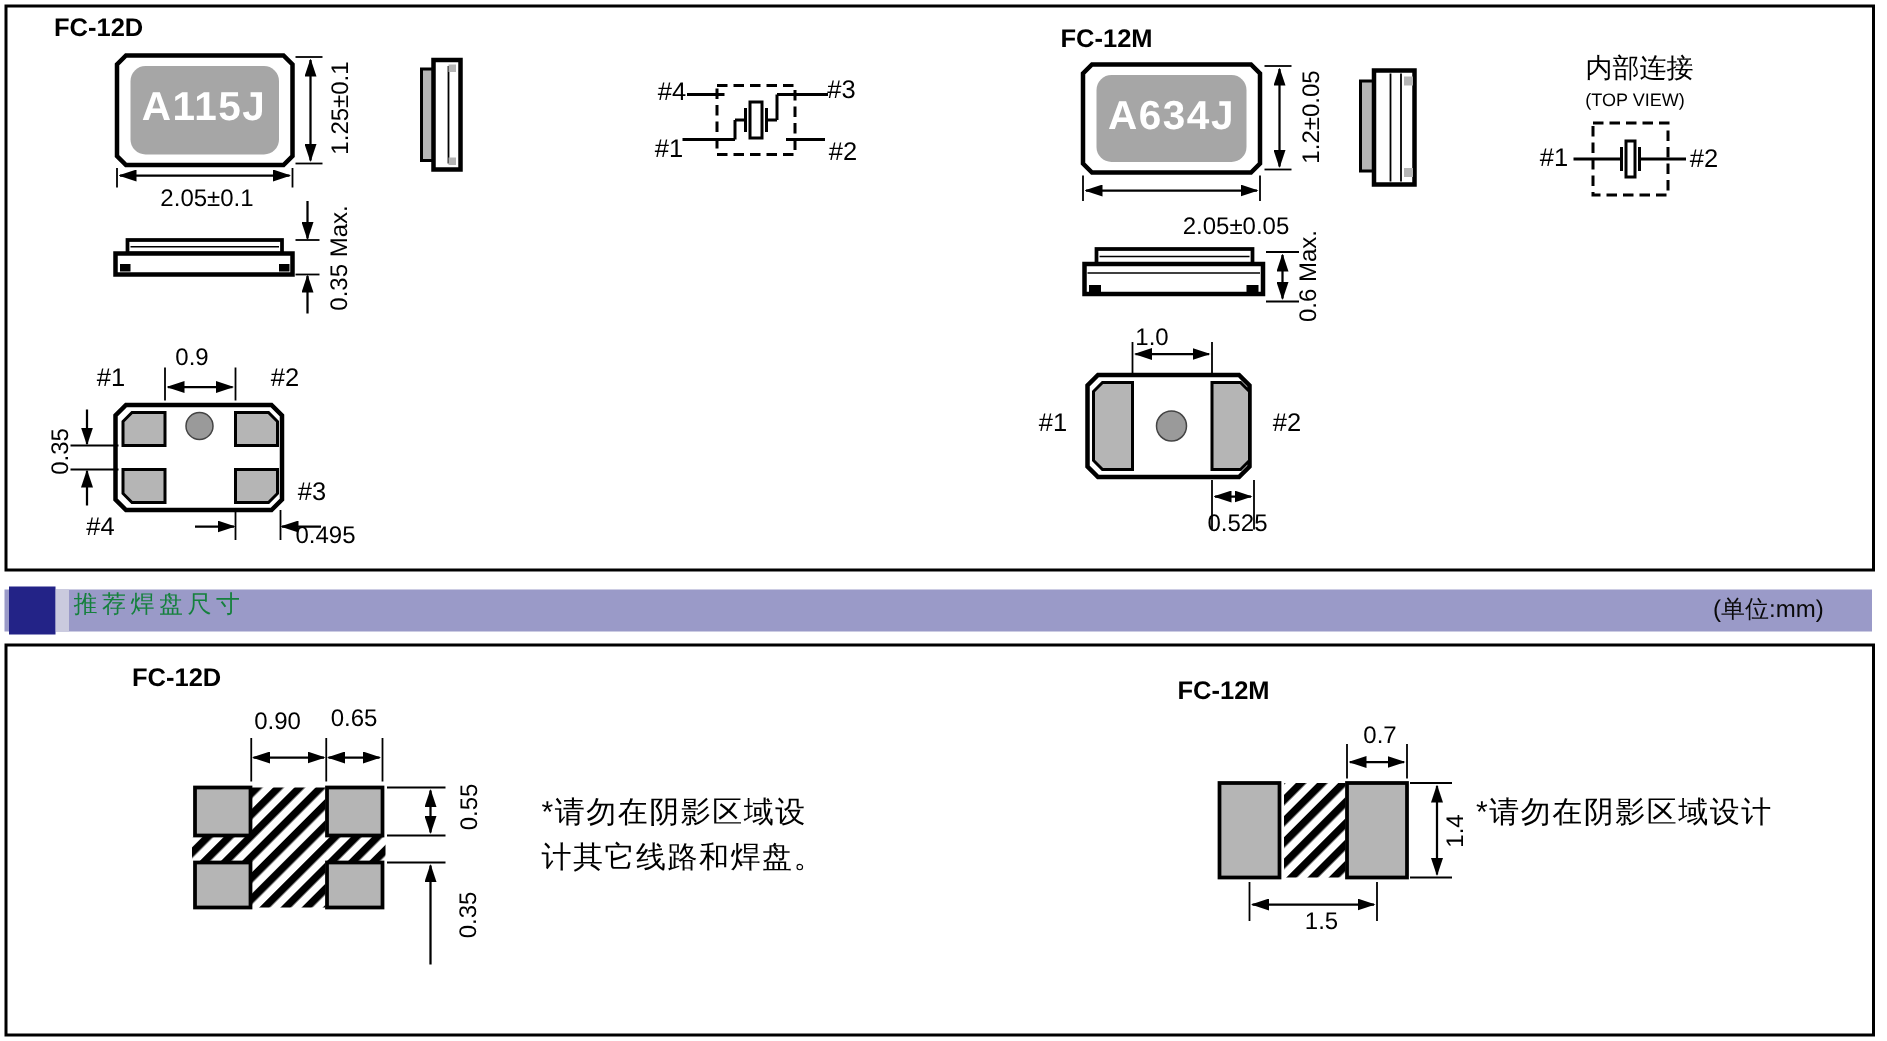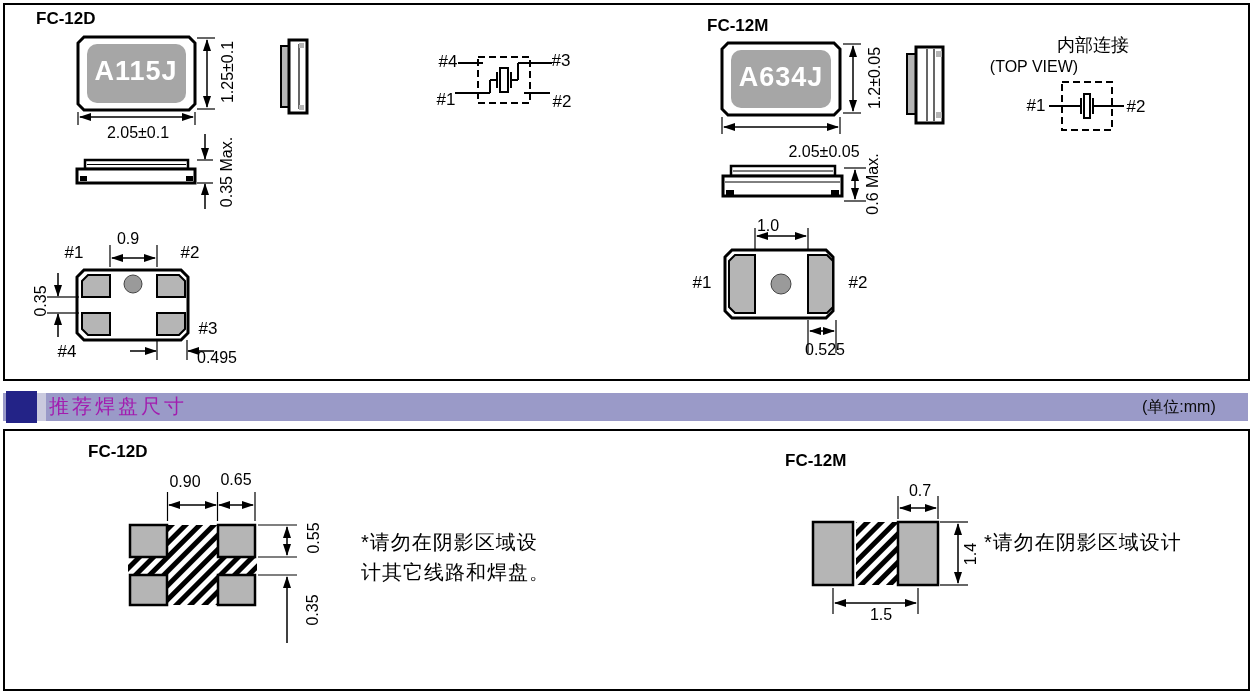--- a/index.html
+++ b/index.html
@@ -14,21 +14,21 @@
   svg.linework{position:absolute;left:0;top:0;z-index:1;pointer-events:none;}
   .t{position:absolute;white-space:nowrap;z-index:2;line-height:1.1;}
   .c{transform:translate(-50%,-50%);}
   .r{transform:translate(-50%,-50%) rotate(-90deg);}
   .dim{font-size:16px;}
   .pin{font-size:17px;}
   .mark{font-size:27px;font-weight:bold;color:#fff;letter-spacing:1px;}
   .title{font-size:17px;font-weight:bold;}
   .note19{font-size:19px;}
   .note20{font-size:20px;letter-spacing:1px;}
-  .bar-title{font-size:20px;letter-spacing:3px;color:#a21caf;}
+  .bar-title{font-size:16px;letter-spacing:3px;color:#15803d;}
   .bar-unit{font-size:16px;color:#0a0a0a;}
 </style>
 </head>
 <body>
 
 <div class="page">
 
   <div class="box box-top"></div>
   <div class="box box-bottom"></div>
   <div class="bar"></div>
@@ -225,21 +225,21 @@
   <div class="t title" style="left:707px;top:17px;">FC-12M</div>
   <div class="t mark c" style="left:781px;top:78px;">A634J</div>
   <div class="t dim c" style="left:776px;top:152px;margin-left:48px;">2.05±0.05</div>
   <div class="t dim r" style="left:875px;top:78px;">1.2±0.05</div>
   <div class="t dim r" style="left:873px;top:184px;">0.6 Max.</div>
   <div class="t dim c" style="left:768px;top:226px;">1.0</div>
   <div class="t pin c" style="left:702px;top:283px;">#1</div>
   <div class="t pin c" style="left:858px;top:283px;">#2</div>
   <div class="t dim c" style="left:825px;top:350px;">0.525</div>
   <div class="t c" style="left:1093px;top:46px;font-size:18px;text-align:right;">内部连接</div>
-  <div class="t c" style="left:1034px;top:67px;font-size:16px;">(TOP VIEW)</div>
+  <div class="t c" style="left:1090px;top:67px;font-size:12px;">(TOP VIEW)</div>
   <div class="t pin c" style="left:1036px;top:106px;">#1</div>
   <div class="t pin c" style="left:1136px;top:107px;">#2</div>
 
   <div class="t bar-title" style="left:49px;top:395px;">推荐焊盘尺寸</div>
   <div class="t bar-unit" style="left:1142px;top:398px;">(单位:mm)</div>
 
   <div class="t title" style="left:88px;top:443px;">FC-12D</div>
   <div class="t dim c" style="left:185px;top:482px;">0.90</div>
   <div class="t dim c" style="left:236px;top:480px;">0.65</div>
   <div class="t dim r" style="left:314px;top:538px;">0.55</div>

